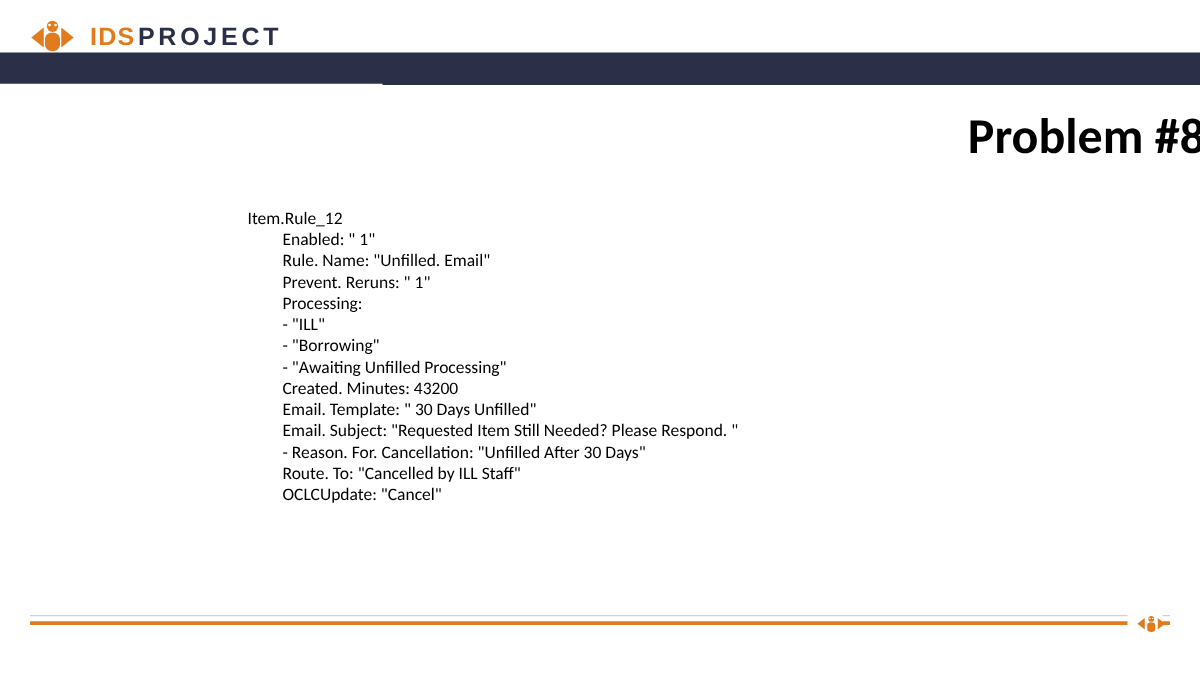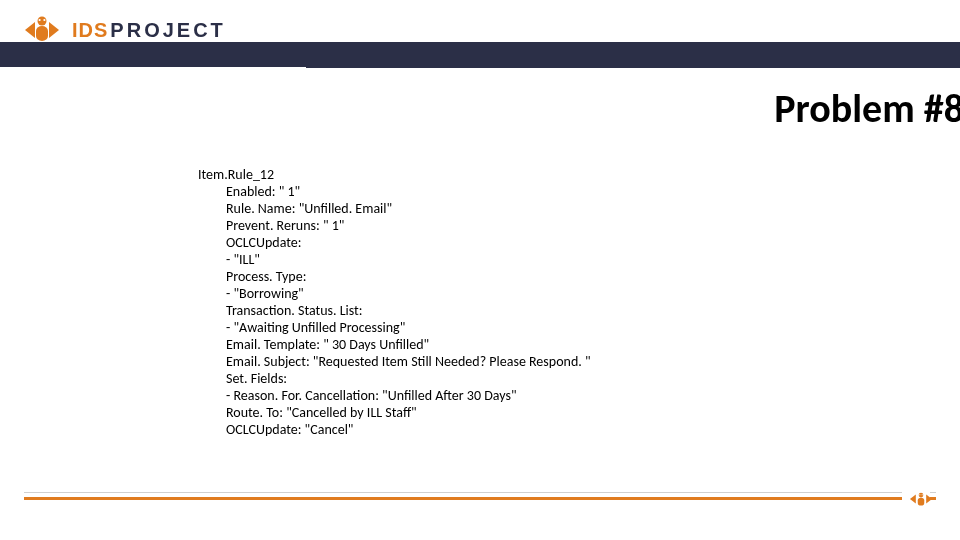--- a/index.html
+++ b/index.html
@@ -78,29 +78,27 @@
     </span>
   </div>
 
   <h1 class="title">Problem #8</h1>
 
   <div class="body">
     <div class="rule-name">Item.Rule_12</div>
     <div class="rule-line">Enabled: " 1"</div>
     <div class="rule-line">Rule. Name: "Unfilled. Email"</div>
     <div class="rule-line">Prevent. Reruns: " 1"</div>
-    <div class="rule-line">OCLCUpdate:</div>
+    <div class="rule-line">Processing:</div>
     <div class="rule-line">- "ILL"</div>
-    <div class="rule-line">Process. Type:</div>
     <div class="rule-line">- "Borrowing"</div>
-    <div class="rule-line">Transaction. Status. List:</div>
     <div class="rule-line">- "Awaiting Unfilled Processing"</div>
+    <div class="rule-line">Created. Minutes: 43200</div>
     <div class="rule-line">Email. Template: " 30 Days Unfilled"</div>
     <div class="rule-line">Email. Subject: "Requested Item Still Needed? Please Respond. "</div>
-    <div class="rule-line">Set. Fields:</div>
     <div class="rule-line">- Reason. For. Cancellation: "Unfilled After 30 Days"</div>
     <div class="rule-line">Route. To: "Cancelled by ILL Staff"</div>
     <div class="rule-line">OCLCUpdate: "Cancel"</div>
   </div>
 
   <div class="footer-rule-thin"></div>
   <div class="footer-rule-orange"></div>
   <span class="footer-mark">
     <svg viewBox="0 0 40 30" xmlns="http://www.w3.org/2000/svg">
       <g fill="#e07b1e">

